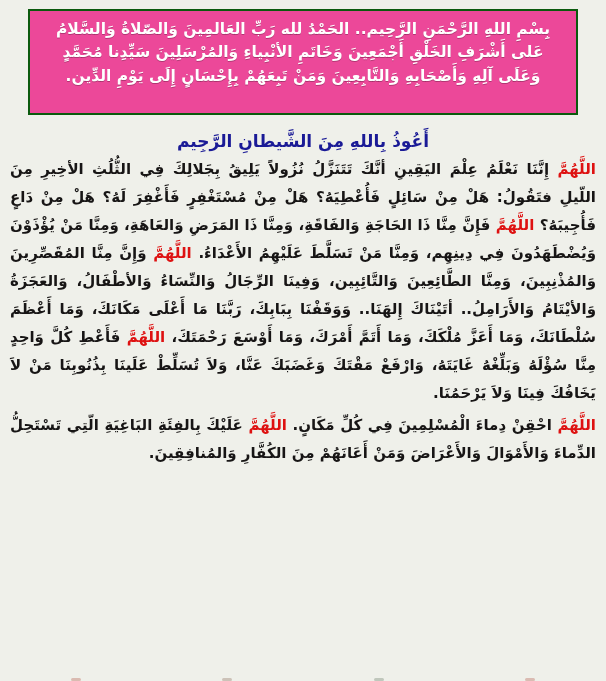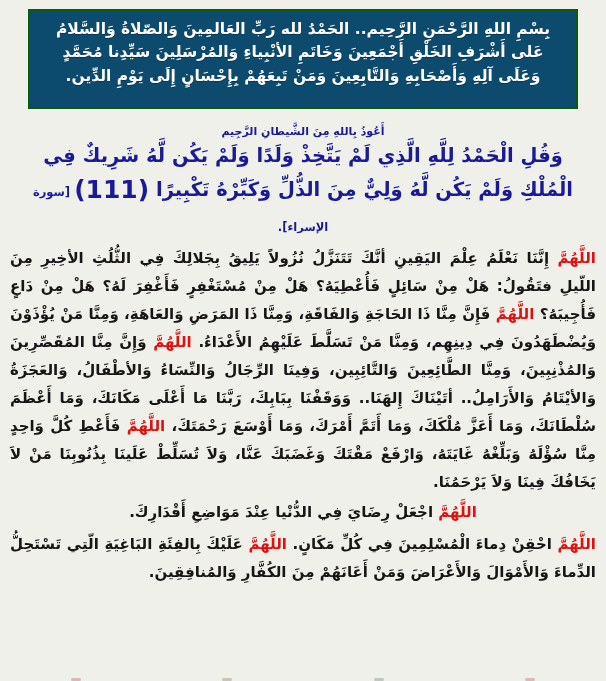--- a/index.html
+++ b/index.html
@@ -11,38 +11,38 @@
     position:relative;
     width:606px;height:681px;
     margin:0 auto;
     background:#eff0ea;
     overflow:hidden;
     direction:rtl;
   }
   
   .band{
     margin:16px 28px;
-    background:#0c4a6e;
+    background:#ec4899;
     border:2px solid #0b5a0e;
     box-sizing:border-box;
     color:#ffffff;
     font-weight:bold;
     text-align:center;
-    padding:7px 12px 19px 12px;
+    padding:7px 12px 25px 12px;
     font-size:15.5px;
     line-height:1.5;
     text-shadow:0 1px 0 rgba(0,0,0,0.25);
   }
   .band.top{margin-top:9px;min-height:88px;display:flex;align-items:center;justify-content:center;}
   .band.bottom{margin-top:12px;min-height:66px;display:flex;align-items:center;justify-content:center;}
   .taawwudh{
     text-align:center;
     color:#1a1a96;
     font-weight:bold;
-    font-size:11px;
+    font-size:17px;
     margin:11px 10px 2px 10px;
   }
   .verse{
     text-align:center;
     color:#1a1a96;
     font-weight:bold;
     font-size:19.5px;
     line-height:1.55;
     margin:3px 14px 4px 14px;
   }
@@ -88,31 +88,25 @@
 <body>
 
 <div class="page">
 
   <div class="band top">
     <span>بِسْمِ اللهِ الرَّحْمَنِ الرَّحِيم.. الحَمْدُ لله رَبِّ العَالمِينَ وَالصّلاةُ وَالسَّلامُ عَلى أَشْرَفِ الخَلْقِ أَجْمَعِينَ وَخَاتَمِ الأنْبِياءِ وَالمُرْسَلِينَ سَيِّدِنا مُحَمَّدٍ وَعَلَى آلِهِ وَأَصْحَابِهِ وَالتَّابِعِينَ وَمَنْ تَبِعَهُمْ بِإِحْسَانٍ إِلَى يَوْمِ الدِّين.</span>
   </div>
 
   <div class="taawwudh">أَعُوذُ بِاللهِ مِنَ الشَّيطانِ الرَّجِيم</div>
 
-  <div class="verse">
-    <span>وَقُلِ الْحَمْدُ لِلَّهِ الَّذِي لَمْ يَتَّخِذْ وَلَدًا وَلَمْ يَكُن لَّهُ شَرِيكٌ فِي الْمُلْكِ وَلَمْ يَكُن لَّهُ وَلِيٌّ مِنَ الذُّلِّ وَكَبِّرْهُ تَكْبِيرًا </span><span class="ayah-num">(111)</span><span class="source"> [سورة الإسراء].</span>
-  </div>
 
   <p class="dua">
     <span class="w-red">اللَّهُمَّ</span><span> إِنَّنَا نَعْلَمُ عِلْمَ اليَقِينِ أنَّكَ تَتَنَزَّلُ نُزُولاً يَلِيقُ بِجَلالِكَ فِي الثُّلُثِ الأخِيرِ مِنَ اللّيلِ فتَقُولُ: هَلْ مِنْ سَائِلٍ فَأُعْطِيَهُ؟ هَلْ مِنْ مُسْتَغْفِرٍ فَأَغْفِرَ لَهُ؟ هَلْ مِنْ دَاعٍ فَأُجِيبَهُ؟ </span><span class="w-red">اللَّهُمَّ</span><span> فَإِنَّ مِنَّا ذَا الحَاجَةِ وَالفَاقَةِ، وَمِنَّا ذَا المَرَضِ وَالعَاهَةِ، وَمِنَّا مَنْ يُؤْذَوْنَ وَيُضْطَهَدُونَ فِي دِينِهِم، وَمِنَّا مَنْ تَسَلَّطَ عَلَيْهِمُ الأَعْدَاءُ. </span><span class="w-red">اللَّهُمَّ</span><span> وَإِنَّ مِنَّا المُقَصِّرِينَ وَالمُذْنِبِينَ، وَمِنَّا الطَّائِعِينَ وَالتَّائِبِين، وَفِينَا الرِّجَالُ وَالنِّسَاءُ وَالأطْفَالُ، وَالعَجَزَةُ وَالأيْتَامُ وَالأَرَامِلُ.. أتَيْنَاكَ إِلهَنَا.. وَوَقَفْنَا بِبَابِكَ، رَبَّنَا مَا أَعْلَى مَكَانَكَ، وَمَا أَعْظَمَ سُلْطَانَكَ، وَمَا أَعَزَّ مُلْكَكَ، وَمَا أَتَمَّ أَمْرَكَ، وَمَا أَوْسَعَ رَحْمَتَكَ، </span><span class="w-red">اللَّهُمَّ</span><span> فَأَعْطِ كُلَّ وَاحِدٍ مِنَّا سُؤْلَهُ وَبَلِّغْهُ غَايَتَهُ، وَارْفَعْ مَقْتَكَ وَغَضَبَكَ عَنَّا، وَلاَ تُسَلِّطْ عَلَينَا بِذُنُوبِنَا مَنْ لاَ يَخَافُكَ فِينَا وَلاَ يَرْحَمُنَا.</span>
   </p>
 
-  <p class="dua center">
-    <span class="w-red">اللَّهُمَّ</span><span> اجْعَلْ رِضَايَ فِي الدُّنْيا عِنْدَ مَوَاضِعِ أَقْدَارِكَ.</span>
-  </p>
 
   <p class="dua">
     <span class="w-red">اللَّهُمَّ</span><span> احْقِنْ دِماءَ الْمُسْلِمِينَ فِي كُلِّ مَكَانٍ. </span><span class="w-red">اللَّهُمَّ</span><span> عَلَيْكَ بِالفِئَةِ البَاغِيَةِ الّتِي تَسْتَحِلُّ الدِّماءَ وَالأَمْوَالَ وَالأَعْرَاضَ وَمَنْ أَعَانَهُمْ مِنَ الكُفَّارِ وَالمُنافِقِينَ.</span>
   </p>
 
 
   <div class="cutoff">
     <i class="c1"></i>
     <i class="c2"></i>
     <i class="c3"></i>

